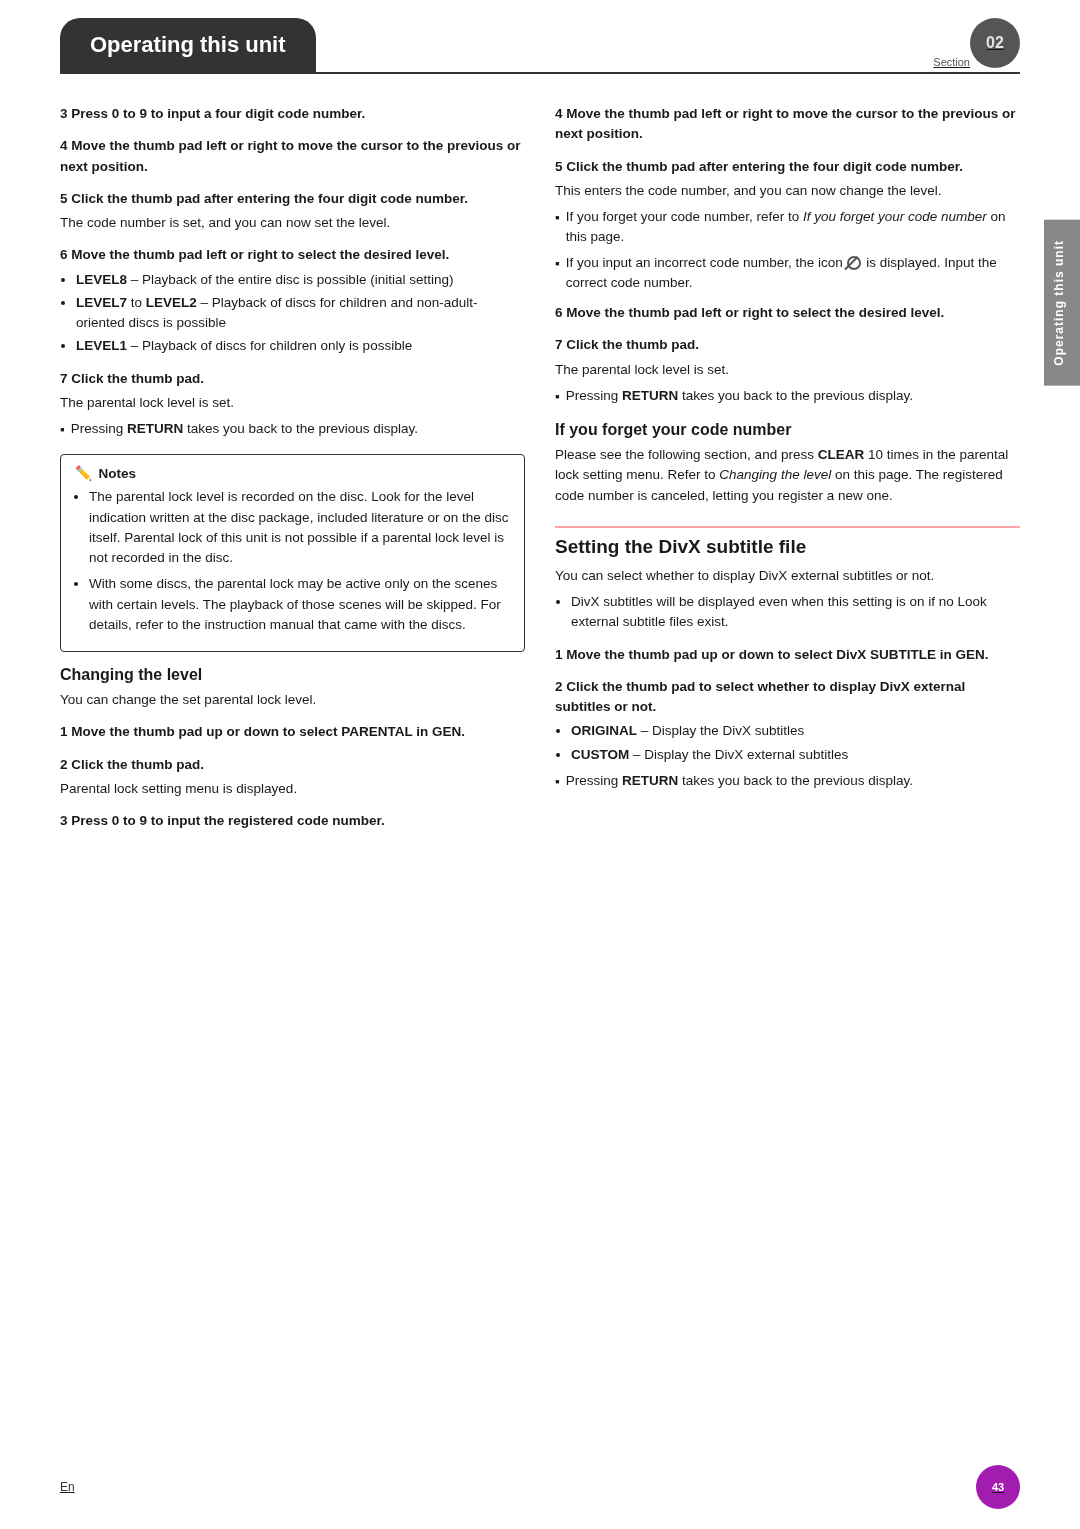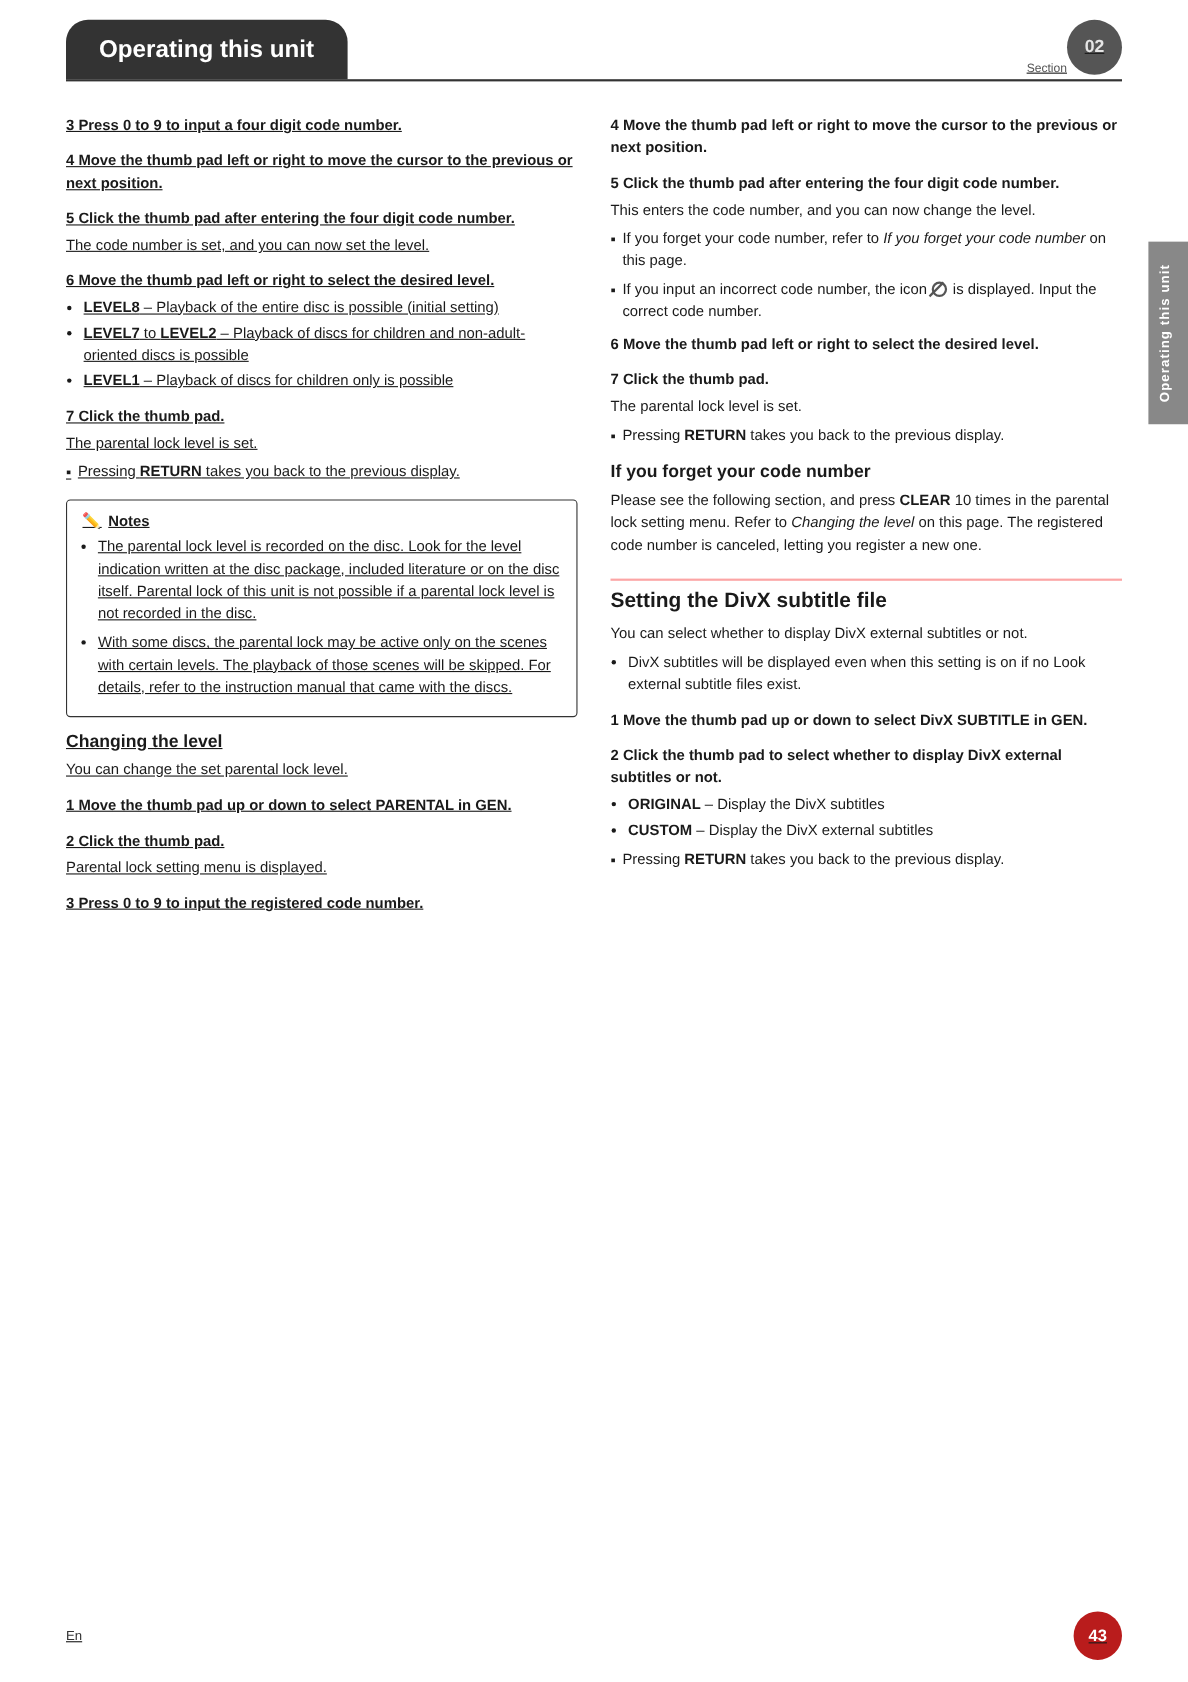--- a/index.html
+++ b/index.html
@@ -99,21 +99,20 @@
     
     .main-content {
       display: flex;
       padding: 30px 60px 30px 60px;
       gap: 30px;
     }
 
     .left-col {
       flex: 1;
       max-width: 480px;
-      text-decoration: underline;
     }
 
     .right-col {
       flex: 1;
       max-width: 480px;
     }
 
     
     .step-bold {
       font-weight: bold;
@@ -222,29 +221,29 @@
       padding: 0 60px;
       text-decoration: underline;
     }
 
     .footer-lang {
       font-size: 12px;
       color: #333;
     }
 
     .footer-page {
-      background: #b91c1c;
+      background: #a21caf;
       color: #fff;
       border-radius: 50%;
       width: 44px;
       height: 44px;
       display: flex;
       align-items: center;
       justify-content: center;
-      font-size: 15px;
+      font-size: 11px;
       font-weight: bold;
     }
 
     .bold {
       font-weight: bold;
     }
 
     .no-circle-icon {
       display: inline-block;
       width: 14px;

